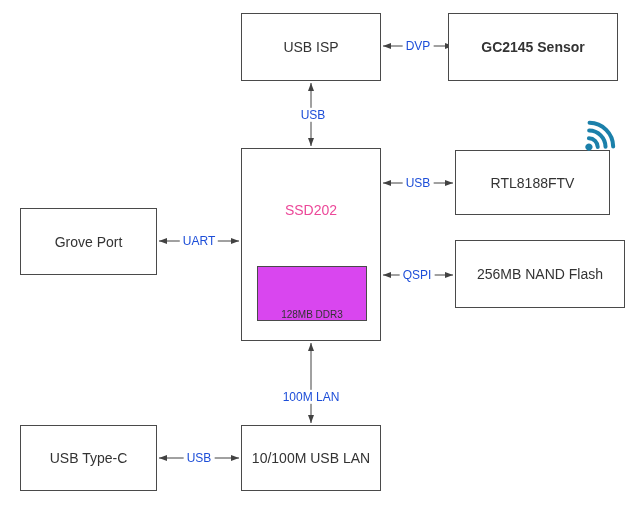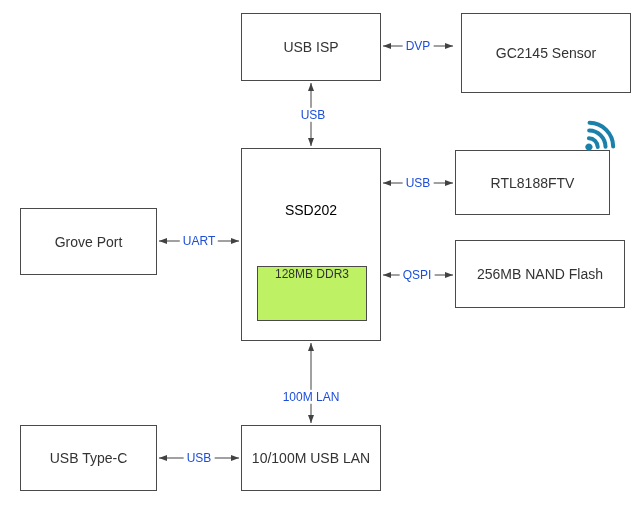--- a/index.html
+++ b/index.html
@@ -20,46 +20,46 @@
     background: #ffffff;
     display: flex;
     align-items: center;
     justify-content: center;
     font-size: 14px;
     color: #333333;
     text-align: center;
   }
 
   .block-usb-isp    { left: 241px; top: 13px;  width: 140px; height: 68px; }
-  .block-gc2145     { left: 461px; top: 13px;  width: 170px; height: 80px; }
+  .block-gc2145     { left: 448px; top: 13px;  width: 170px; height: 68px; font-weight: bold; }
   .block-ssd202     { left: 241px; top: 148px; width: 140px; height: 193px; display: block; }
   .block-rtl8188    { left: 455px; top: 150px; width: 155px; height: 65px; }
   .block-nand       { left: 455px; top: 240px; width: 170px; height: 68px; }
   .block-grove      { left: 20px;  top: 208px; width: 137px; height: 67px; }
   .block-usb-typec  { left: 20px;  top: 425px; width: 137px; height: 66px; }
   .block-usb-lan    { left: 241px; top: 425px; width: 140px; height: 66px; }
 
   .ssd202-label {
     position: absolute;
     left: 0; right: 0; top: 53px;
     text-align: center;
     font-size: 14px;
-    color: #000000;
+    color: #ec4899;
   }
 
   .block-ddr3 {
     position: absolute;
     left: 15px; top: 117px;
     width: 110px; height: 55px;
     border: 1px solid #4a4a4a;
-    background: #bef264;
+    background: #d946ef;
     display: flex;
-    align-items: flex-start;
+    align-items: flex-end;
     justify-content: center;
-    font-size: 12px;
+    font-size: 10px;
     color: #333333;
   }
 
   svg.wires {
     position: absolute;
     left: 0; top: 0;
     width: 642px; height: 516px;
     pointer-events: none;
   }
 

